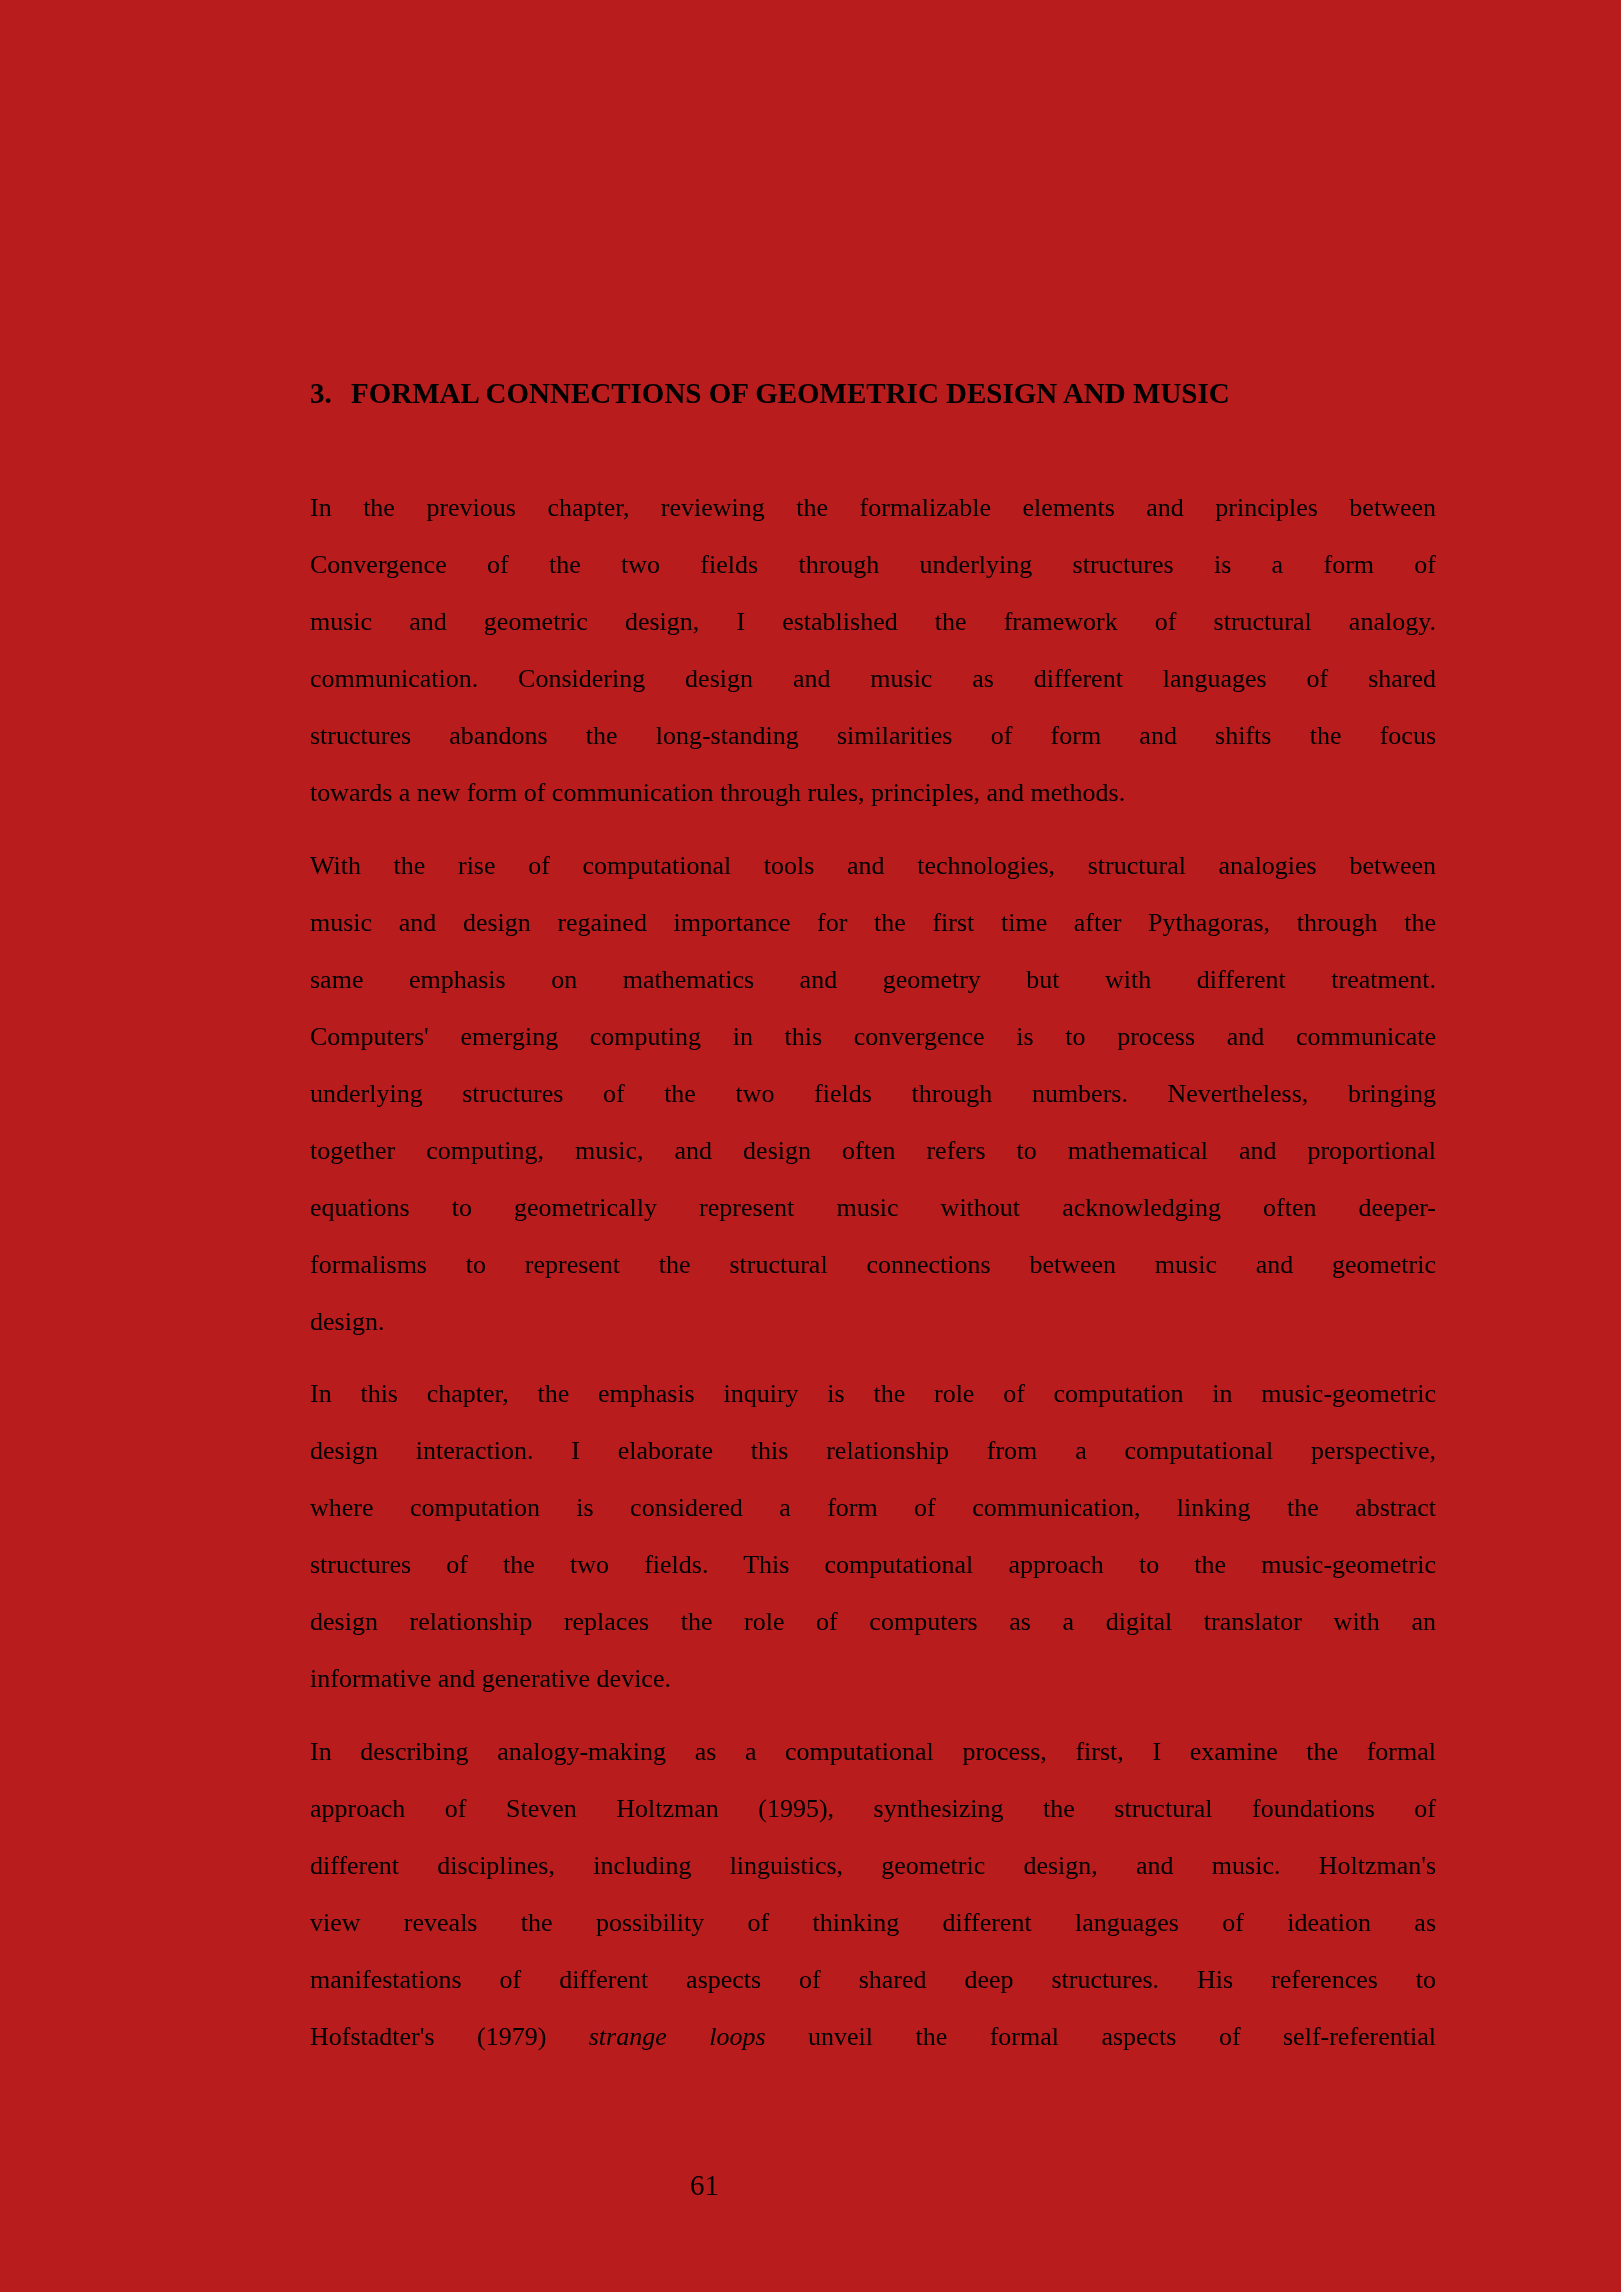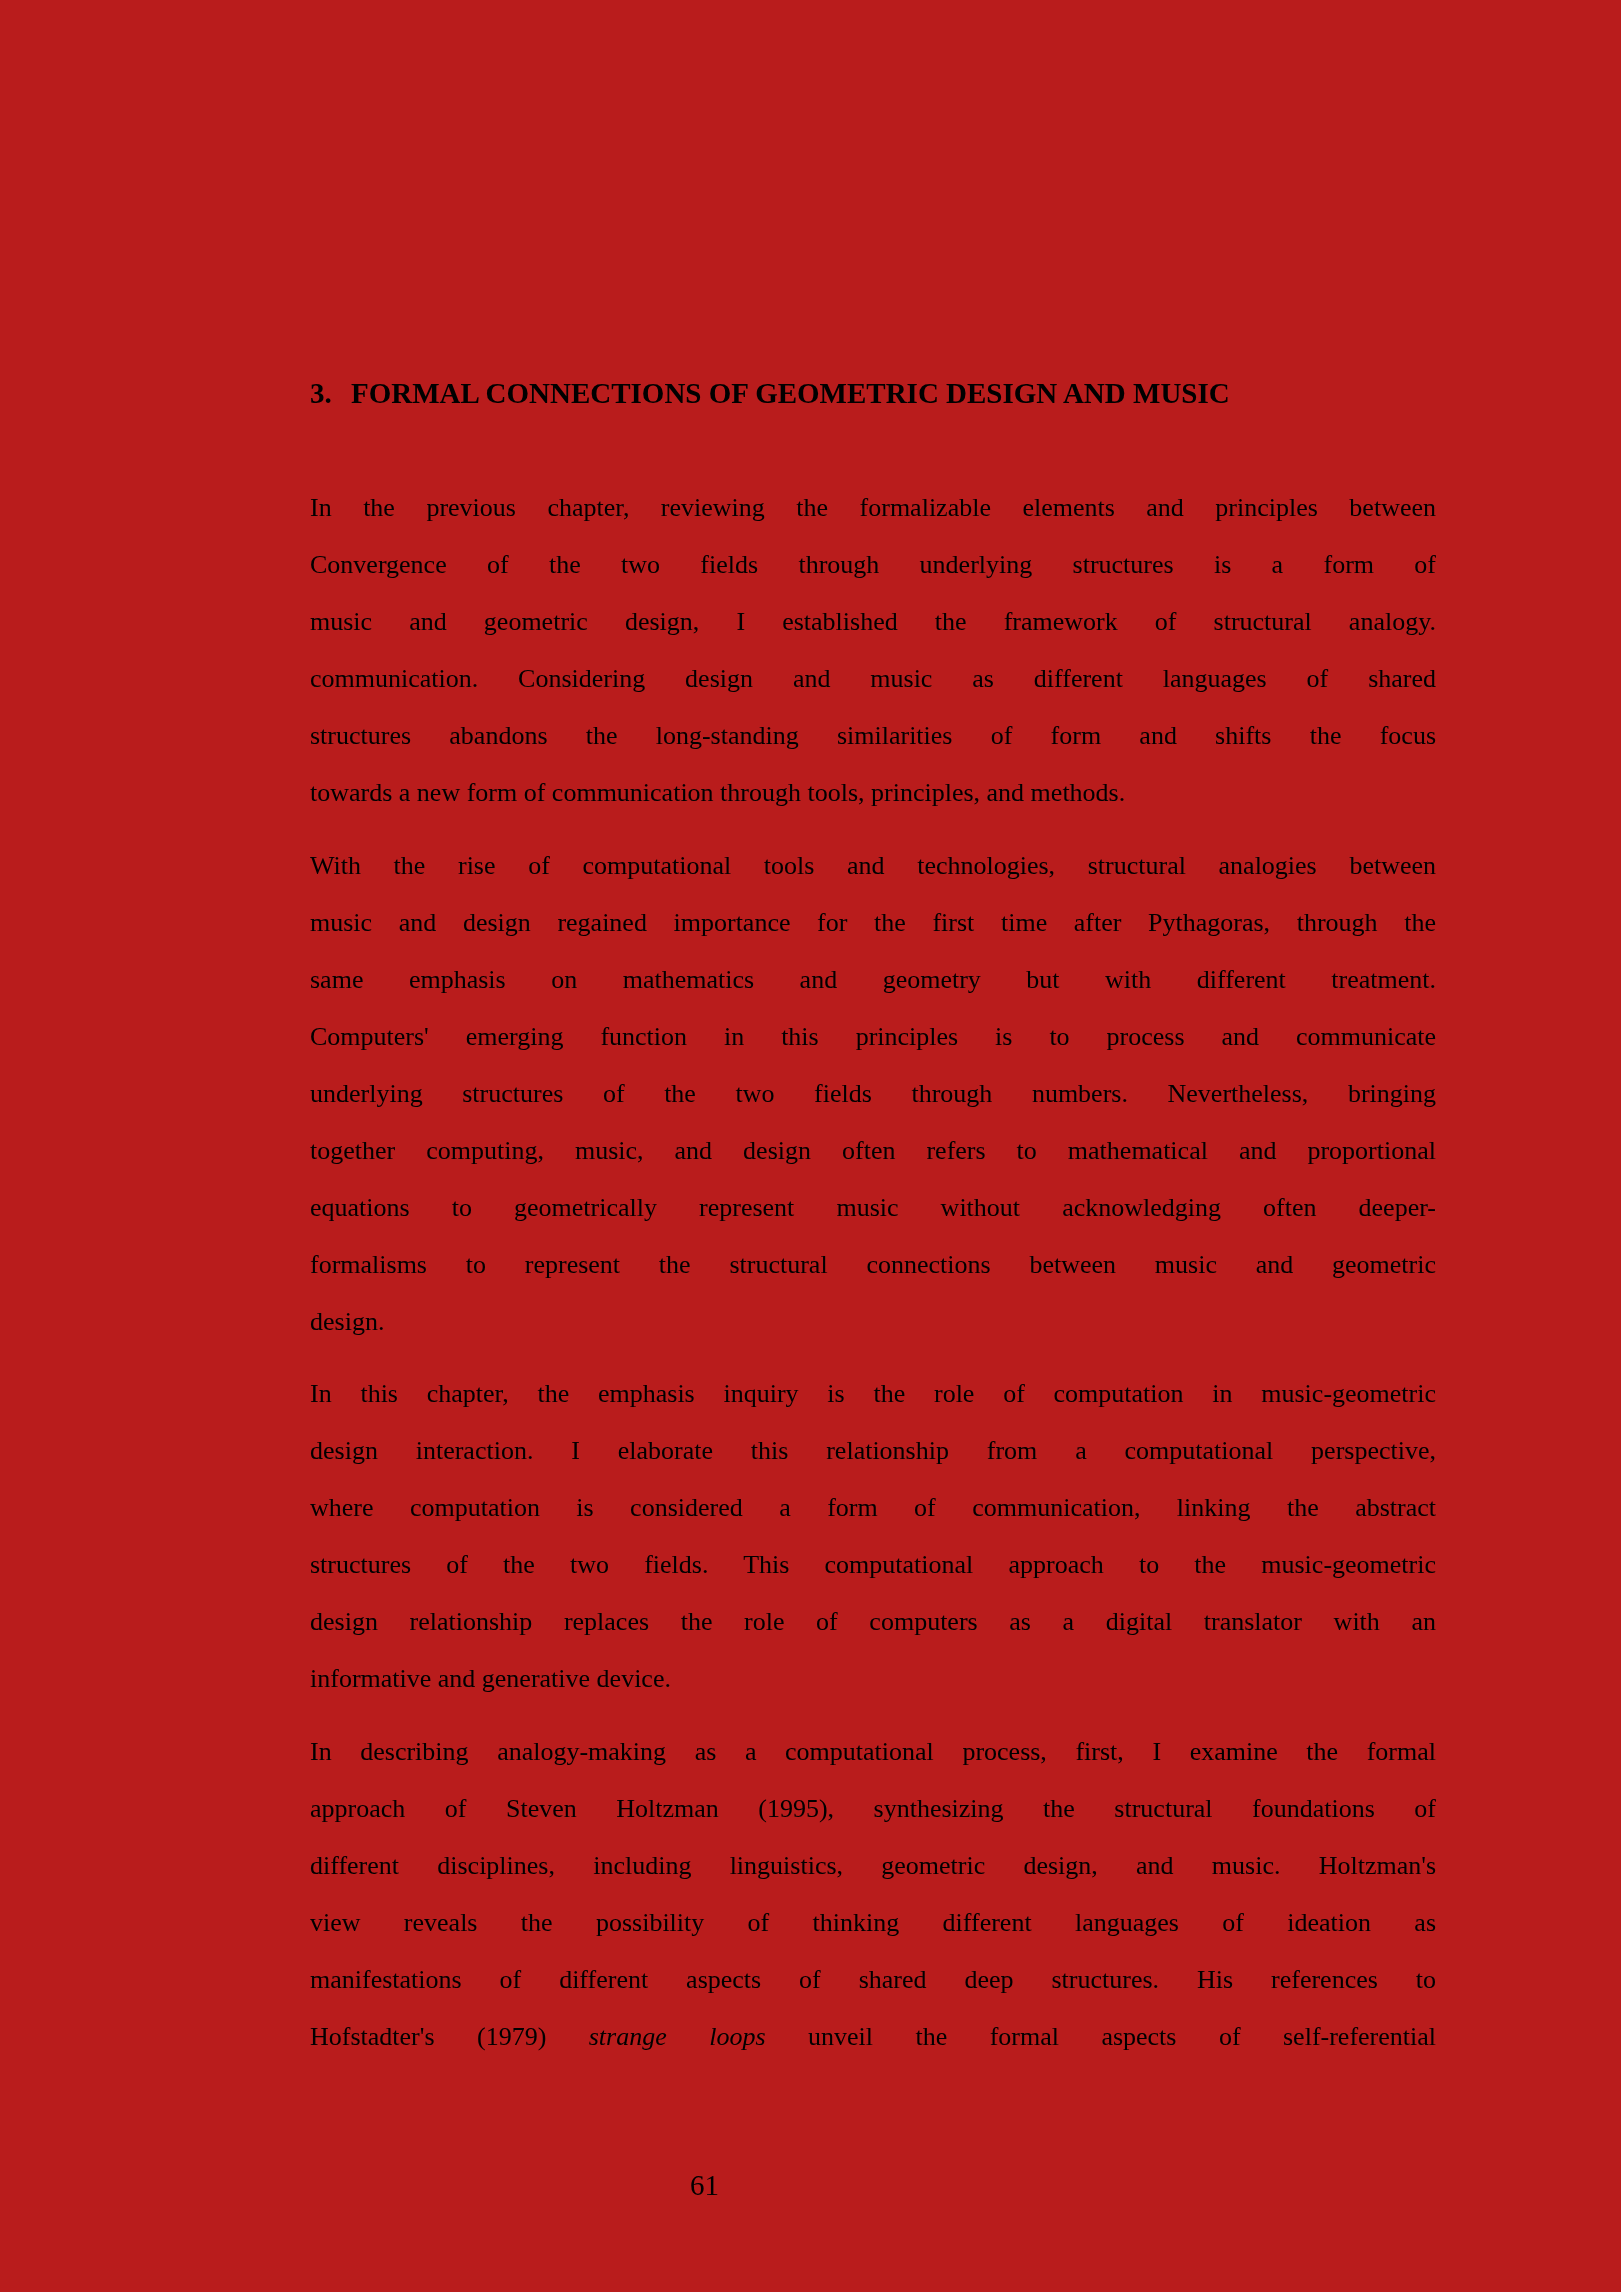--- a/index.html
+++ b/index.html
@@ -85,28 +85,28 @@
   </h1>
 
   <div class="body-text">
 
     <p class="para">
       <span class="line" style="word-spacing: 0px;">In the previous chapter, reviewing the formalizable elements and principles between</span>
       <span class="line" style="word-spacing: 0px;">Convergence of the two fields through underlying structures is a form of</span>
       <span class="line" style="word-spacing: 0px;">music and geometric design, I established the framework of structural analogy.</span>
       <span class="line" style="word-spacing: 0px;">communication. Considering design and music as different languages of shared</span>
       <span class="line" style="word-spacing: 0px;">structures abandons the long-standing similarities of form and shifts the focus</span>
-      <span class="line last">towards a new form of communication through tools, principles, and methods.</span>
+      <span class="line last">towards a new form of communication through rules, principles, and methods.</span>
     </p>
 
     <p class="para">
       <span class="line" style="word-spacing: 0px;">With the rise of computational tools and technologies, structural analogies between</span>
       <span class="line" style="word-spacing: 0px;">music and design regained importance for the first time after Pythagoras, through the</span>
       <span class="line" style="word-spacing: 0px;">same emphasis on mathematics and geometry but with different treatment.</span>
-      <span class="line" style="word-spacing: 0px;">Computers' emerging function in this principles is to process and communicate</span>
+      <span class="line" style="word-spacing: 0px;">Computers' emerging computing in this convergence is to process and communicate</span>
       <span class="line" style="word-spacing: 0px;">underlying structures of the two fields through numbers. Nevertheless, bringing</span>
       <span class="line" style="word-spacing: 0px;">together computing, music, and design often refers to mathematical and proportional</span>
       <span class="line" style="word-spacing: 0px;">equations to geometrically represent music without acknowledging often deeper-</span>
       <span class="line" style="word-spacing: 0px;">formalisms to represent the structural connections between music and geometric</span>
       <span class="line last">design.</span>
     </p>
 
     <p class="para">
       <span class="line" style="word-spacing: 0px;">In this chapter, the emphasis inquiry is the role of computation in music-geometric</span>
       <span class="line" style="word-spacing: 0px;">design interaction. I elaborate this relationship from a computational perspective,</span>

